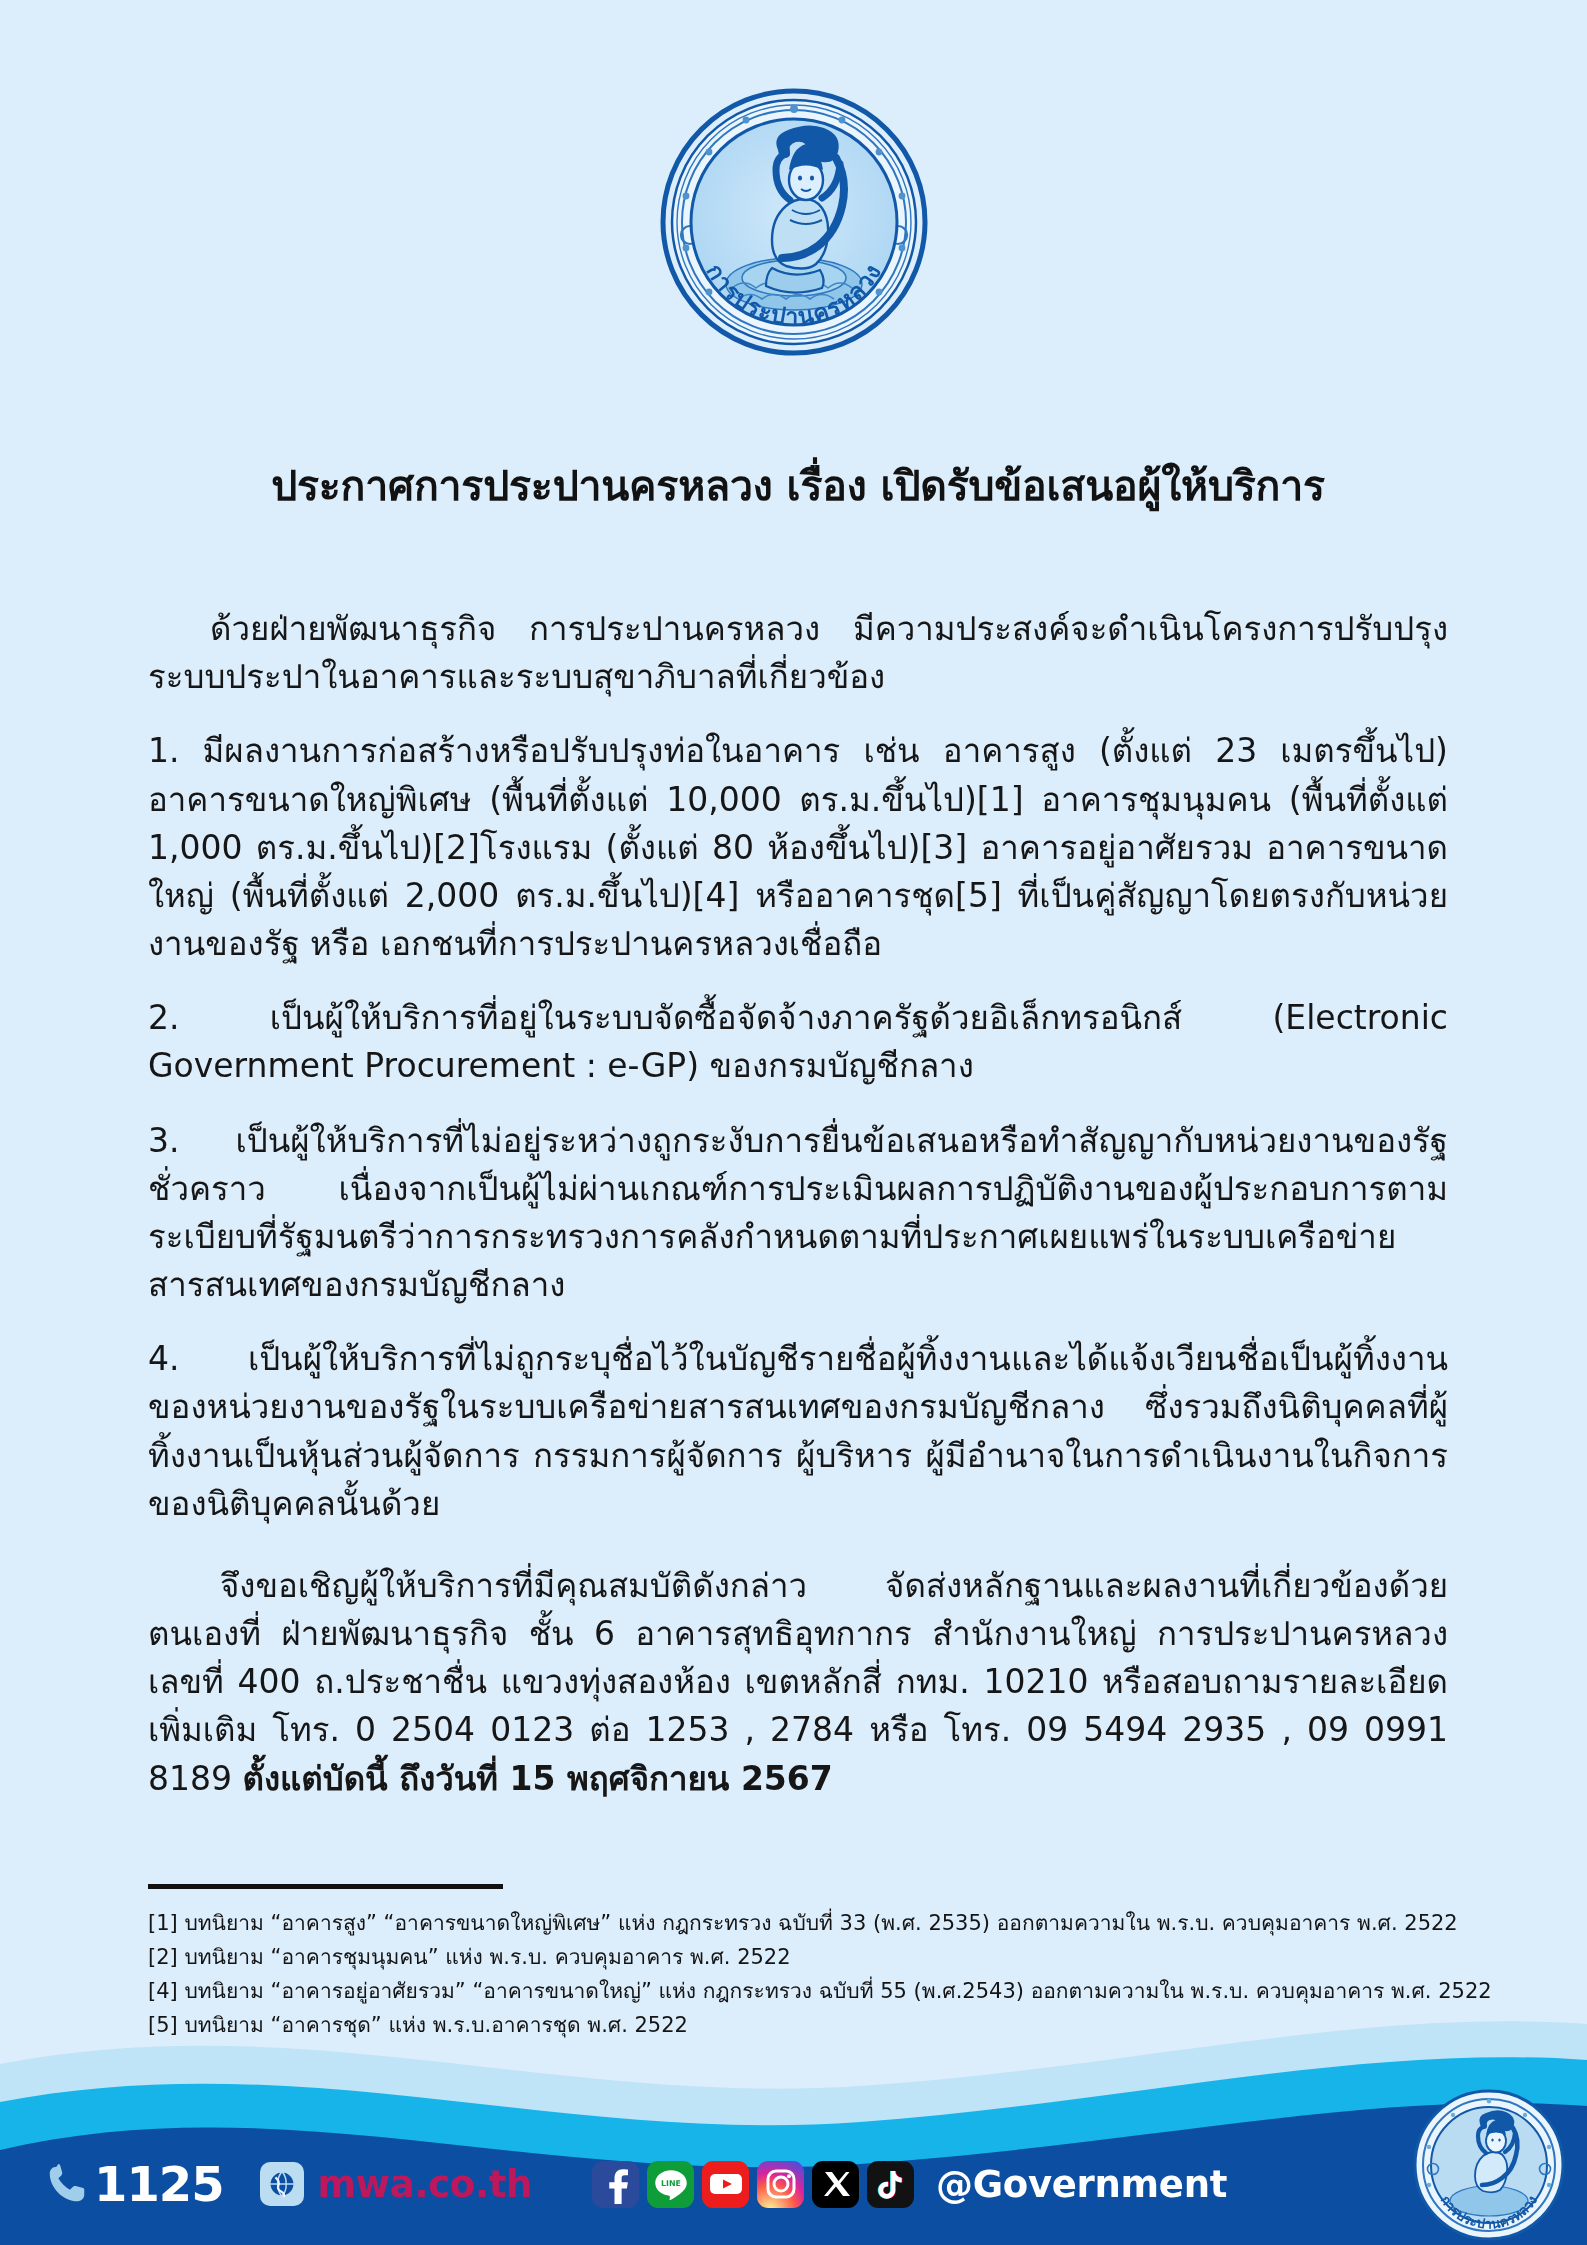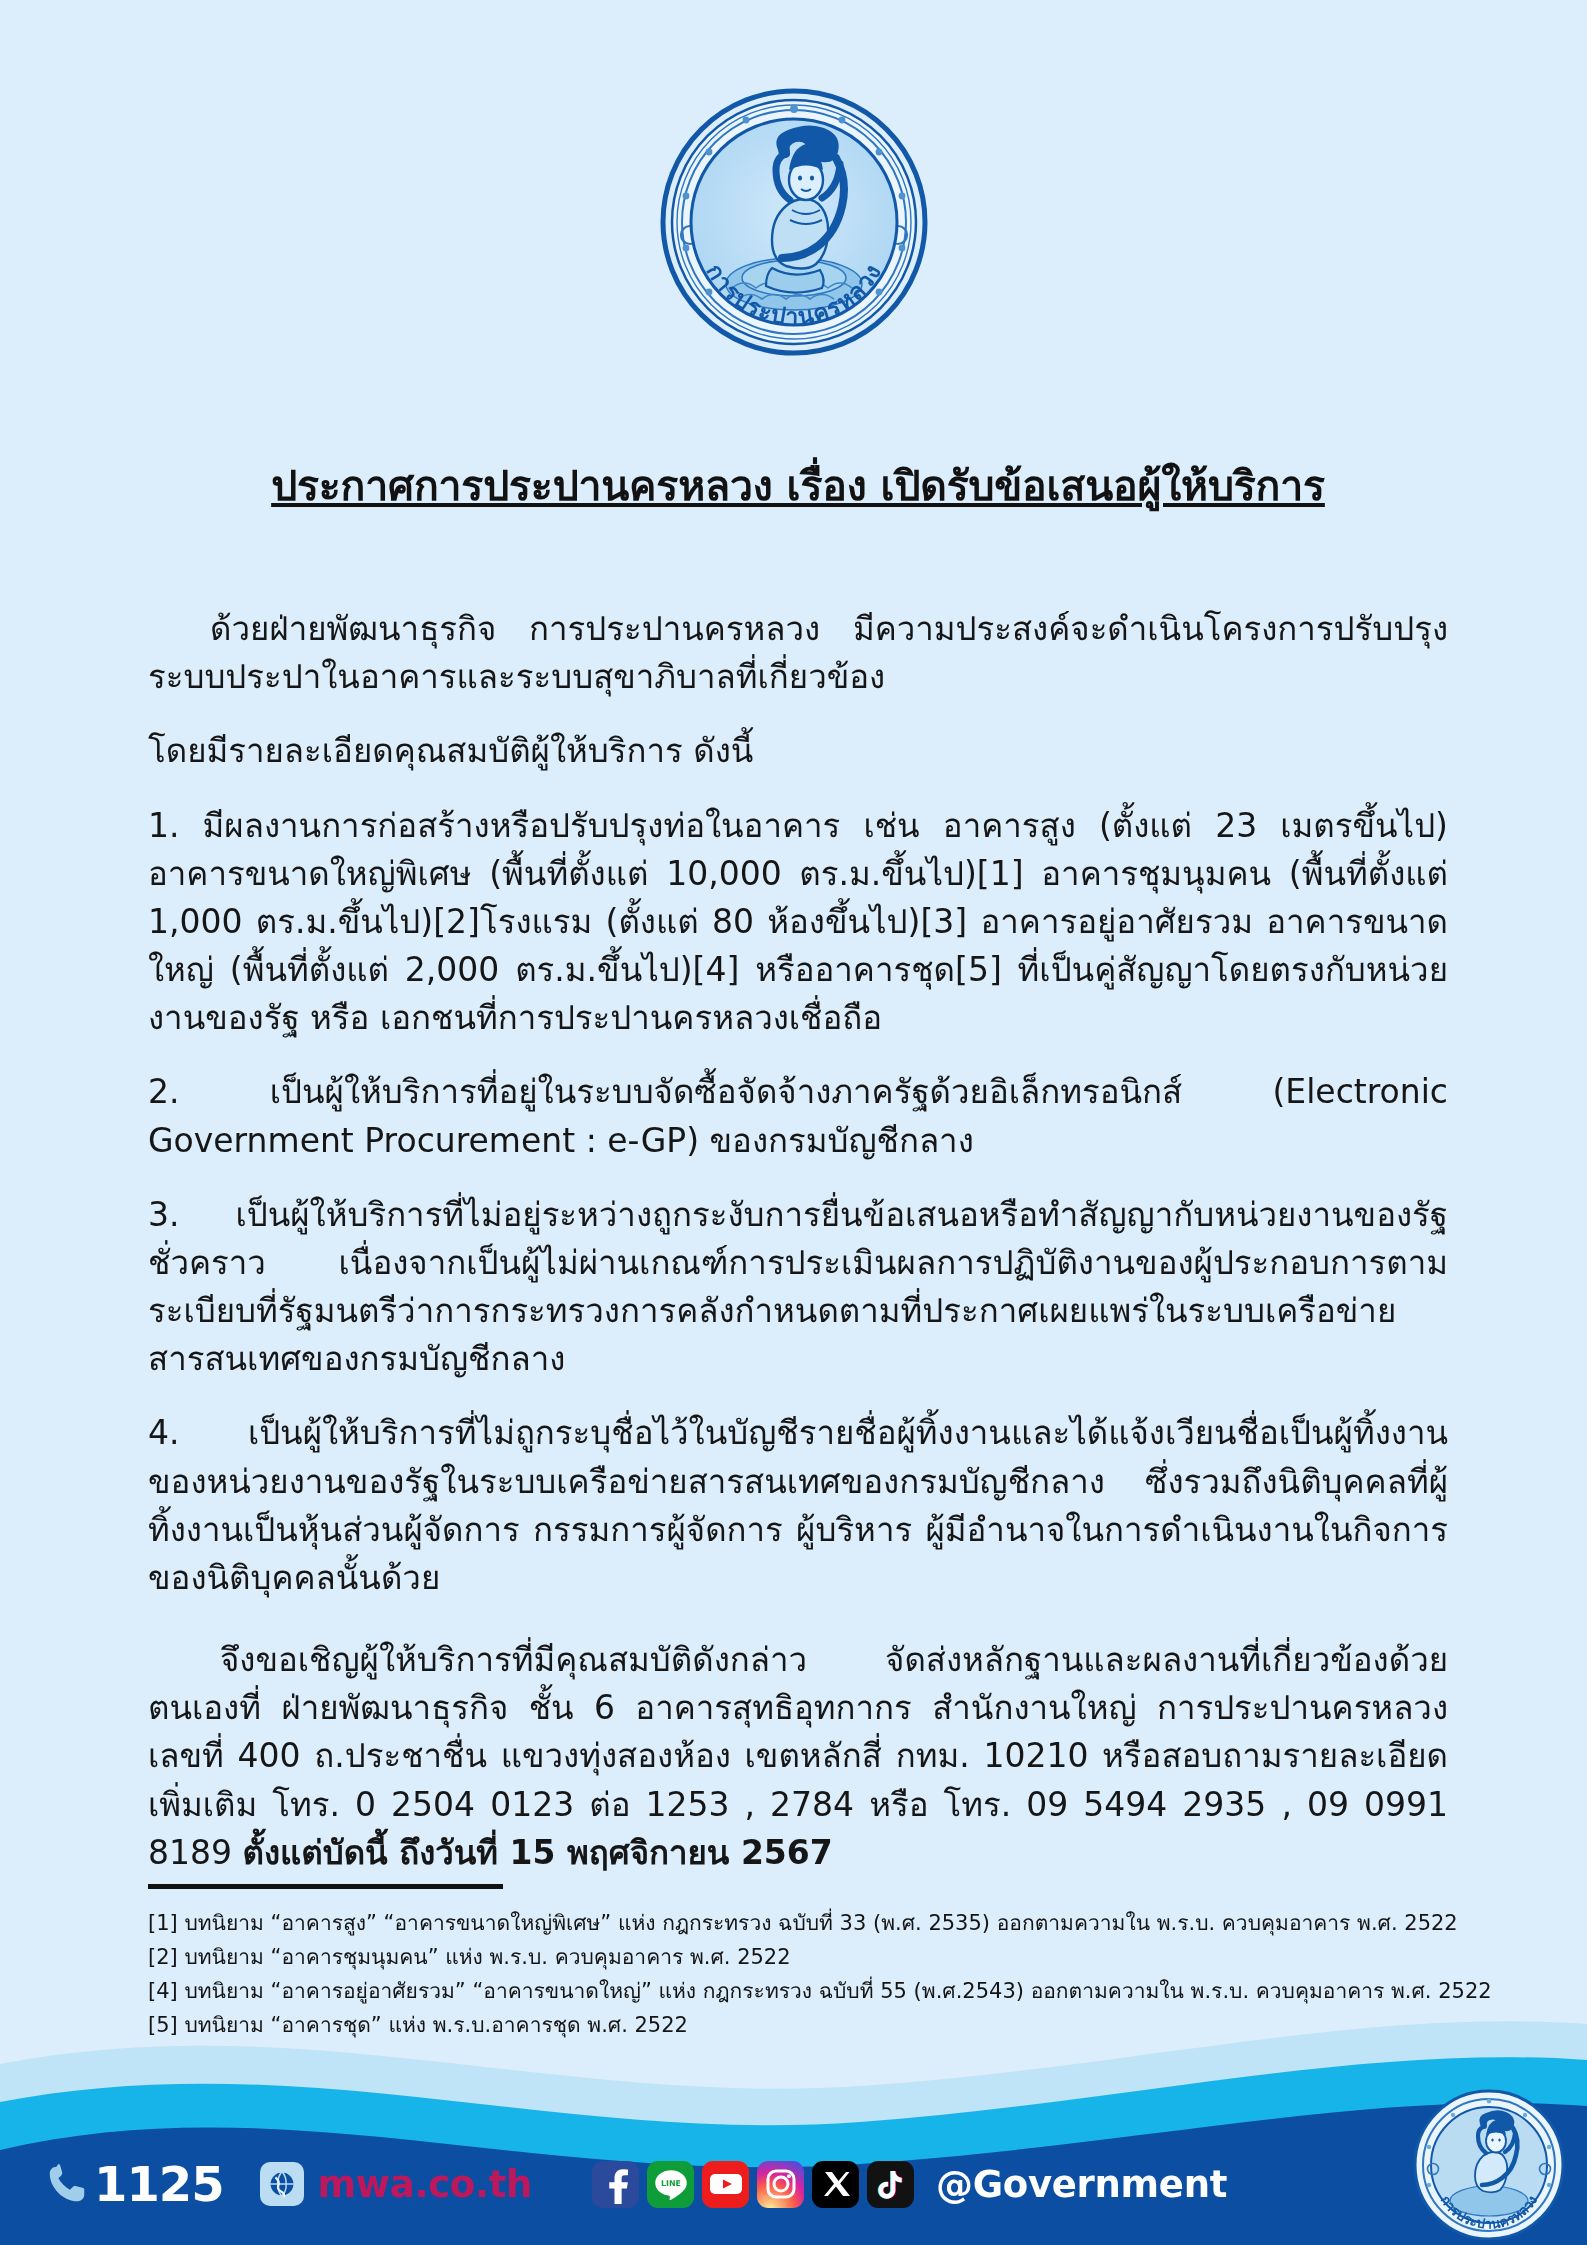--- a/index.html
+++ b/index.html
@@ -45,21 +45,20 @@
     position: absolute;
     top: 433px;
     left: 9px;
     right: 0;
     text-align: center;
     font-size: 41px;
     font-weight: bold;
     color: #121212;
     letter-spacing: -0.2px;
     line-height: 1.3;
-    text-decoration: underline;
   }
 
   
   .body-area {
     position: absolute;
     top: 605px;
     left: 148px;
     width: 1300px;
   }
   .para {
@@ -285,21 +284,20 @@
       </svg>
     </div>
   </div>
 
   <h1 class="title">ประกาศการประปานครหลวง เรื่อง เปิดรับข้อเสนอผู้ให้บริการ</h1>
 
   <div class="body-area">
 
     <p class="para lead">ด้วยฝ่ายพัฒนาธุรกิจ การประปานครหลวง มีความประสงค์จะดำเนินโครงการปรับปรุงระบบประปาในอาคารและระบบสุขาภิบาลที่เกี่ยวข้อง</p>
 
-    <p class="para noindent">โดยมีรายละเอียดคุณสมบัติผู้ให้บริการ ดังนี้</p>
 
     <p class="para item">1. มีผลงานการก่อสร้างหรือปรับปรุงท่อในอาคาร เช่น อาคารสูง (ตั้งแต่ 23 เมตรขึ้นไป) อาคารขนาดใหญ่พิเศษ (พื้นที่ตั้งแต่ 10,000 ตร.ม.ขึ้นไป)[1] อาคารชุมนุมคน (พื้นที่ตั้งแต่ 1,000 ตร.ม.ขึ้นไป)[2]โรงแรม (ตั้งแต่ 80 ห้องขึ้นไป)[3] อาคารอยู่อาศัยรวม อาคารขนาดใหญ่ (พื้นที่ตั้งแต่ 2,000 ตร.ม.ขึ้นไป)[4] หรืออาคารชุด[5] ที่เป็นคู่สัญญาโดยตรงกับหน่วยงานของรัฐ หรือ เอกชนที่การประปานครหลวงเชื่อถือ</p>
 
     <p class="para item">2. เป็นผู้ให้บริการที่อยู่ในระบบจัดซื้อจัดจ้างภาครัฐด้วยอิเล็กทรอนิกส์ (Electronic Government Procurement : e-GP) ของกรมบัญชีกลาง</p>
 
     <p class="para item">3. เป็นผู้ให้บริการที่ไม่อยู่ระหว่างถูกระงับการยื่นข้อเสนอหรือทำสัญญากับหน่วยงานของรัฐชั่วคราว เนื่องจากเป็นผู้ไม่ผ่านเกณฑ์การประเมินผลการปฏิบัติงานของผู้ประกอบการตามระเบียบที่รัฐมนตรีว่าการกระทรวงการคลังกำหนดตามที่ประกาศเผยแพร่ในระบบเครือข่ายสารสนเทศของกรมบัญชีกลาง</p>
 
     <p class="para item">4. เป็นผู้ให้บริการที่ไม่ถูกระบุชื่อไว้ในบัญชีรายชื่อผู้ทิ้งงานและได้แจ้งเวียนชื่อเป็นผู้ทิ้งงานของหน่วยงานของรัฐในระบบเครือข่ายสารสนเทศของกรมบัญชีกลาง ซึ่งรวมถึงนิติบุคคลที่ผู้ทิ้งงานเป็นหุ้นส่วนผู้จัดการ กรรมการผู้จัดการ ผู้บริหาร ผู้มีอำนาจในการดำเนินงานในกิจการของนิติบุคคลนั้นด้วย</p>
 
     <p class="para closing"><span>จึงขอเชิญผู้ให้บริการที่มีคุณสมบัติดังกล่าว จัดส่งหลักฐานและผลงานที่เกี่ยวข้องด้วยตนเองที่ ฝ่ายพัฒนาธุรกิจ ชั้น 6 อาคารสุทธิอุทกากร สำนักงานใหญ่ การประปานครหลวง เลขที่ 400 ถ.ประชาชื่น แขวงทุ่งสองห้อง เขตหลักสี่ กทม. 10210 หรือสอบถามรายละเอียดเพิ่มเติม โทร. 0 2504 0123 ต่อ 1253 , 2784 หรือ โทร. 09 5494 2935 , 09 0991 8189 </span><b class="emph">ตั้งแต่บัดนี้ ถึงวันที่  15 พฤศจิกายน 2567</b></p>

